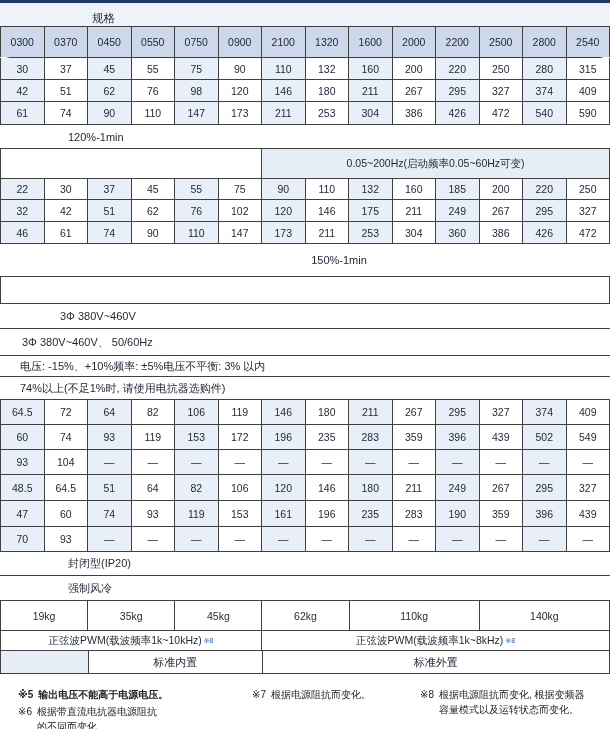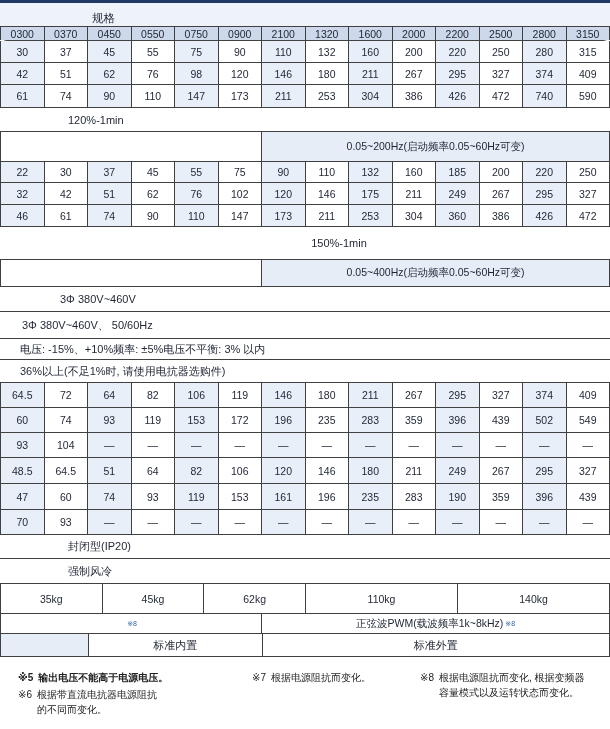--- a/index.html
+++ b/index.html
@@ -35,35 +35,35 @@
 </style>
 </head>
 <body>
 
 <div class="topbar"></div>
 
 <div class="row titleband" style="height:24px;">
   <span>规格</span>
 </div>
 
-<div class="row cells modelrow" style="height:14px;border-radius:10px;">
+<div class="row cells modelrow" style="height:31px;border-radius:10px;">
     <div class="cell">0300</div>
     <div class="cell">0370</div>
     <div class="cell">0450</div>
     <div class="cell">0550</div>
     <div class="cell">0750</div>
     <div class="cell">0900</div>
     <div class="cell">2100</div>
     <div class="cell">1320</div>
     <div class="cell">1600</div>
     <div class="cell">2000</div>
     <div class="cell">2200</div>
     <div class="cell">2500</div>
     <div class="cell">2800</div>
-    <div class="cell">3150</div>
+    <div class="cell">2540</div>
   </div>
 
 <div class="row cells alt" style="height:22px;">
     <div class="cell tint">30</div>
     <div class="cell">37</div>
     <div class="cell tint">45</div>
     <div class="cell">55</div>
     <div class="cell tint">75</div>
     <div class="cell">90</div>
     <div class="cell tint">110</div>
@@ -97,21 +97,21 @@
     <div class="cell tint">90</div>
     <div class="cell">110</div>
     <div class="cell tint">147</div>
     <div class="cell">173</div>
     <div class="cell tint">211</div>
     <div class="cell">253</div>
     <div class="cell tint">304</div>
     <div class="cell">386</div>
     <div class="cell tint">426</div>
     <div class="cell">472</div>
-    <div class="cell tint">740</div>
+    <div class="cell tint">540</div>
     <div class="cell">590</div>
   </div>
 
 <div class="row labelrow pl68" style="height:24px;">
   <span>120%-1min</span>
 </div>
 
 <div class="row" style="height:30px;">
   <div class="mcell first s6"></div>
   <div class="mcell s8 freqcell">
@@ -167,39 +167,36 @@
     <div class="cell tint">426</div>
     <div class="cell">472</div>
   </div>
 
 <div class="row labelrow pl68" style="height:33px;justify-content:center;">
   <span>150%-1min</span>
 </div>
 
 <div class="row" style="height:27px;">
   <div class="mcell first s6"></div>
-  <div class="mcell s8 freqcell">
-    <span style="font-size:10.5px;">0.05~400Hz(启动频率0.05~60Hz可变)</span>
-  </div>
 </div>
 
 <div class="row labelrow pl60" style="height:25px;">
   <span>3Φ 380V~460V</span>
 </div>
 
 <div class="row labelrow pl40" style="height:27px;padding-left:22px;">
   <span>3Φ 380V~460V、 50/60Hz</span>
 </div>
 
 <div class="row labelrow pl20" style="height:21px;">
   <span>电压: -15%、+10%频率: ±5%电压不平衡: 3% 以内</span>
 </div>
 
 <div class="row labelrow pl20" style="height:23px;">
-  <span>36%以上(不足1%时, 请使用电抗器选购件)</span>
+  <span>74%以上(不足1%时, 请使用电抗器选购件)</span>
 </div>
 
 <div class="row cells alt" style="height:25px;">
     <div class="cell tint">64.5</div>
     <div class="cell">72</div>
     <div class="cell tint">64</div>
     <div class="cell">82</div>
     <div class="cell tint">106</div>
     <div class="cell">119</div>
     <div class="cell tint">146</div>
@@ -294,29 +291,31 @@
 
 <div class="row labelrow pl68" style="height:24px;">
   <span>封闭型(IP20)</span>
 </div>
 
 <div class="row labelrow pl68" style="height:25px;">
   <span>强制风冷</span>
 </div>
 
 <div class="row cells" style="height:30px;">
+    <div class="cell" style="flex: 2 1 0%;">19kg</div>
     <div class="cell" style="flex: 2 1 0%;">35kg</div>
     <div class="cell" style="flex: 2 1 0%;">45kg</div>
     <div class="cell" style="flex: 2 1 0%;">62kg</div>
     <div class="cell" style="flex: 3 1 0%;">110kg</div>
     <div class="cell" style="flex: 3 1 0%;">140kg</div>
   </div>
 
 <div class="row" style="height:20px;">
   <div class="mcell first s6">
+    <span style="font-size:10.5px;">正弦波PWM(载波频率1k~10kHz)</span>
     <span class="note">※8</span>
   </div>
   <div class="mcell s8">
     <span style="font-size:10.5px;text-align:right;">正弦波PWM(载波频率1k~8kHz)</span>
     <span class="note">※8</span>
   </div>
 </div>
 
 <div class="row" style="height:23px;">
   <div class="mcell first s2 stdfirst"></div>

